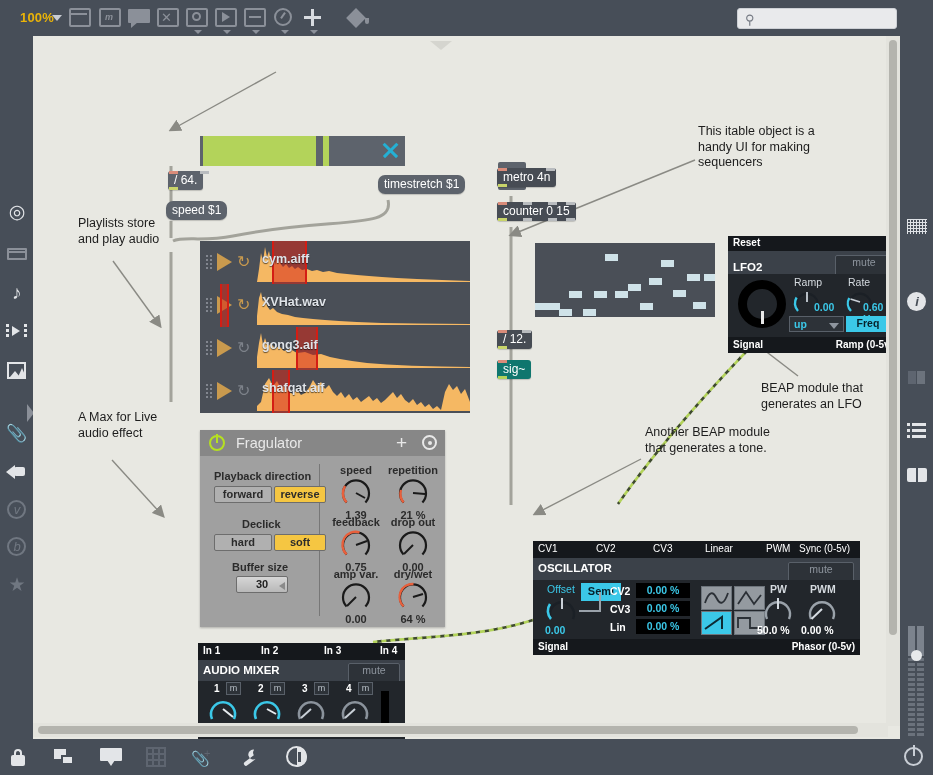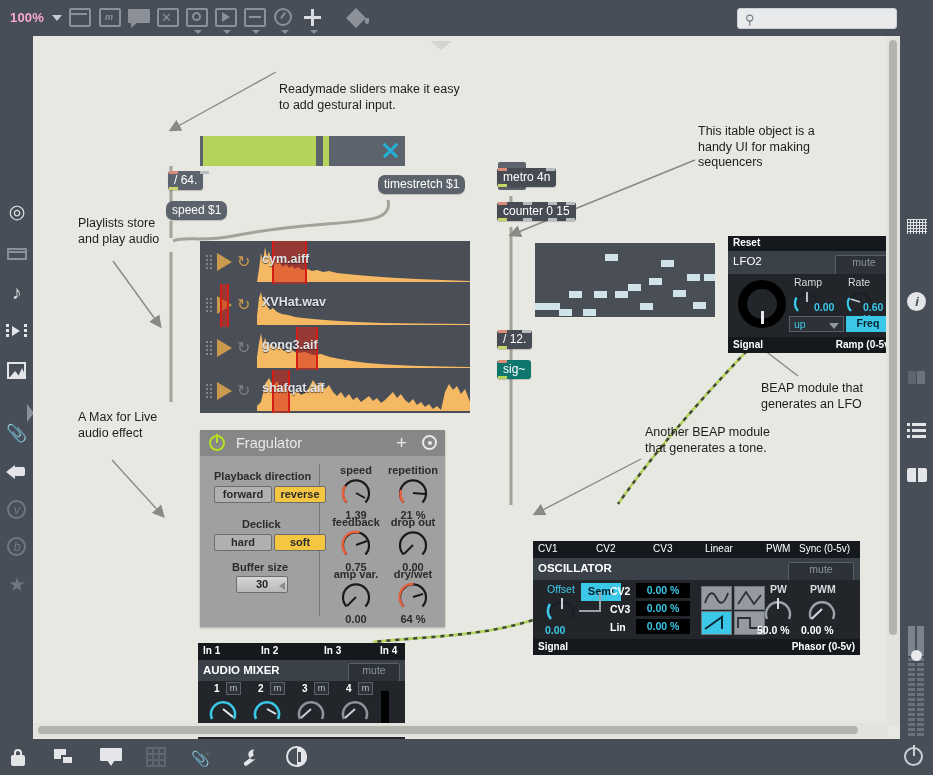--- a/index.html
+++ b/index.html
@@ -7,21 +7,21 @@
   body {
     font-family: "Liberation Sans", sans-serif;
     background:#434a54;
     position:relative;
     -webkit-font-smoothing:antialiased;
   }
   .abs { position:absolute; }
 
   
   #toolbar { left:0; top:0; width:933px; height:36px; background:#474e58; }
-  #zoom-label { left:10px; top:10px; color:#f9a8d4; font-size:13px; font-weight:bold; letter-spacing:.2px; }
+  #zoom-label { left:20px; top:10px; color:#eab308; font-size:13px; font-weight:bold; letter-spacing:.2px; }
   #zoom-caret { left:52px; top:15px; width:0;height:0;
     border-left:5px solid transparent;border-right:5px solid transparent;border-top:6px solid #c8ccd2; }
   .tb-icon { top:8px; width:22px; height:20px; cursor:pointer; }
   .tb-ico-box { position:absolute; left:0; top:0; width:22px; height:19px;
      border:2px solid #8b9099; border-radius:2px; }
   .tb-caret { position:absolute; left:8px; top:22px; width:0;height:0;
      border-left:4px solid transparent;border-right:4px solid transparent;border-top:4px solid #8b9099;}
   #search-box { left:737px; top:8px; width:160px; height:21px; background:#e9eaec;
      border-radius:3px; border:1px solid #cdd0d5; }
   #search-glyph { position:absolute; left:7px; top:3px; font-size:13px; color:#767b84; }
@@ -124,34 +124,34 @@
 
   
   #itable { left:502px; top:207px; width:180px; height:74px; background:#4a4f57; }
   .seqcell { position:absolute; height:7px; background:#cfe2e8; }
 
   
   #lfo { left:695px; top:200px; width:170px; height:117px; background:#15181c; }
   #lfo-reset { position:absolute; left:0; top:0; width:170px; height:15px; background:#15181c; }
   #lfo-reset span { position:absolute; left:5px; top:1px; color:#ffffff; font-size:10px; font-weight:bold; }
   #lfo-name { position:absolute; left:0; top:15px; width:170px; height:23px; background:#3b4149; }
-  #lfo-name span { position:absolute; left:5px; top:4px; color:#ffffff; font-size:11.5px; font-weight:normal; }
+  #lfo-name span { position:absolute; left:5px; top:10px; color:#ffffff; font-size:11.5px; font-weight:bold; }
   .beap-mute { position:absolute; width:58px; height:31px; background:#2d3238;
      border:1px solid #596069; border-radius:2px; color:#8e959e; font-size:10.5px;
      text-align:center; line-height:13px; cursor:pointer; }
   #lfo-body { position:absolute; left:0; top:38px; width:170px; height:63px; background:#22262b; }
   #lfo-bigknob { position:absolute; left:10px; top:6px; width:48px; height:48px;
      border-radius:50%; border:9px solid #000; background:#22262b; }
   #lfo-bigknob::after { content:""; position:absolute; left:13.5px; top:22px; width:3px; height:13px;
      background:#e8e8e8; }
   .beap-lbl { position:absolute; color:#d5dadf; font-size:10.5px; }
   .beap-val { position:absolute; color:#3bc8e8; font-size:10.5px; font-weight:bold; }
   #lfo-umenu { position:absolute; left:61px; top:42px; width:55px; height:16px;
      background:#2d3238; border:1px solid #596069; }
-  #lfo-umenu span { position:absolute; left:4px; top:1px; color:#3bc8e8; font-size:10.5px; }
+  #lfo-umenu span { position:absolute; left:4px; top:1px; color:#3bc8e8; font-size:10.5px;font-weight:bold; }
   #lfo-umenu::after { content:""; position:absolute; right:4px; top:6px; width:0;height:0;
      border-left:5px solid transparent;border-right:5px solid transparent;border-top:6px solid #8e959e; }
   #lfo-freq { position:absolute; left:118px; top:42px; width:44px; height:16px; background:#3bc8e8;
      color:#06212b; font-size:10.5px; font-weight:bold; text-align:center; line-height:15px; cursor:pointer; }
   #lfo-foot { position:absolute; left:0; top:101px; width:170px; height:16px; background:#15181c; }
   .beap-foot-l { position:absolute; left:5px; top:2px; color:#ffffff; font-size:10px; font-weight:bold; }
   .beap-foot-r { position:absolute; right:5px; top:2px; color:#ffffff; font-size:10px; font-weight:bold; }
 
   
   #osc { left:500px; top:505px; width:327px; height:114px; background:#15181c; }
@@ -354,22 +354,20 @@
       </marker>
     </defs>
     <path d="M243 36 L138 94" stroke="#8a8a84" stroke-width="1.4" fill="none" marker-end="url(#ah)"></path>
     <path d="M80 225 L127 290" stroke="#8a8a84" stroke-width="1.4" fill="none" marker-end="url(#ah)"></path>
     <path d="M79 424 L130 480" stroke="#8a8a84" stroke-width="1.4" fill="none" marker-end="url(#ah)"></path>
     <path d="M662 124 L478 199" stroke="#8a8a84" stroke-width="1.4" fill="none" marker-end="url(#ah)"></path>
     <path d="M765 340 L700 290" stroke="#8a8a84" stroke-width="1.4" fill="none" marker-end="url(#ah)"></path>
     <path d="M608 423 L502 478" stroke="#8a8a84" stroke-width="1.4" fill="none" marker-end="url(#ah)"></path>
   </svg>
 
-  <div class="comment abs" style="left:246px;top:46px">Readymade sliders make it easy
-to add gestural input.</div>
   <div class="comment abs" style="left:45px;top:180px">Playlists store
 and play audio</div>
   <div class="comment abs" style="left:45px;top:374px">A Max for Live
 audio effect</div>
   <div class="comment abs" style="left:665px;top:88px">This itable object is a
 handy UI for making
 sequencers</div>
   <div class="comment abs" style="left:612px;top:389px">Another BEAP module
 that generates a tone.</div>
   <div class="comment abs" style="left:728px;top:345px">BEAP module that

